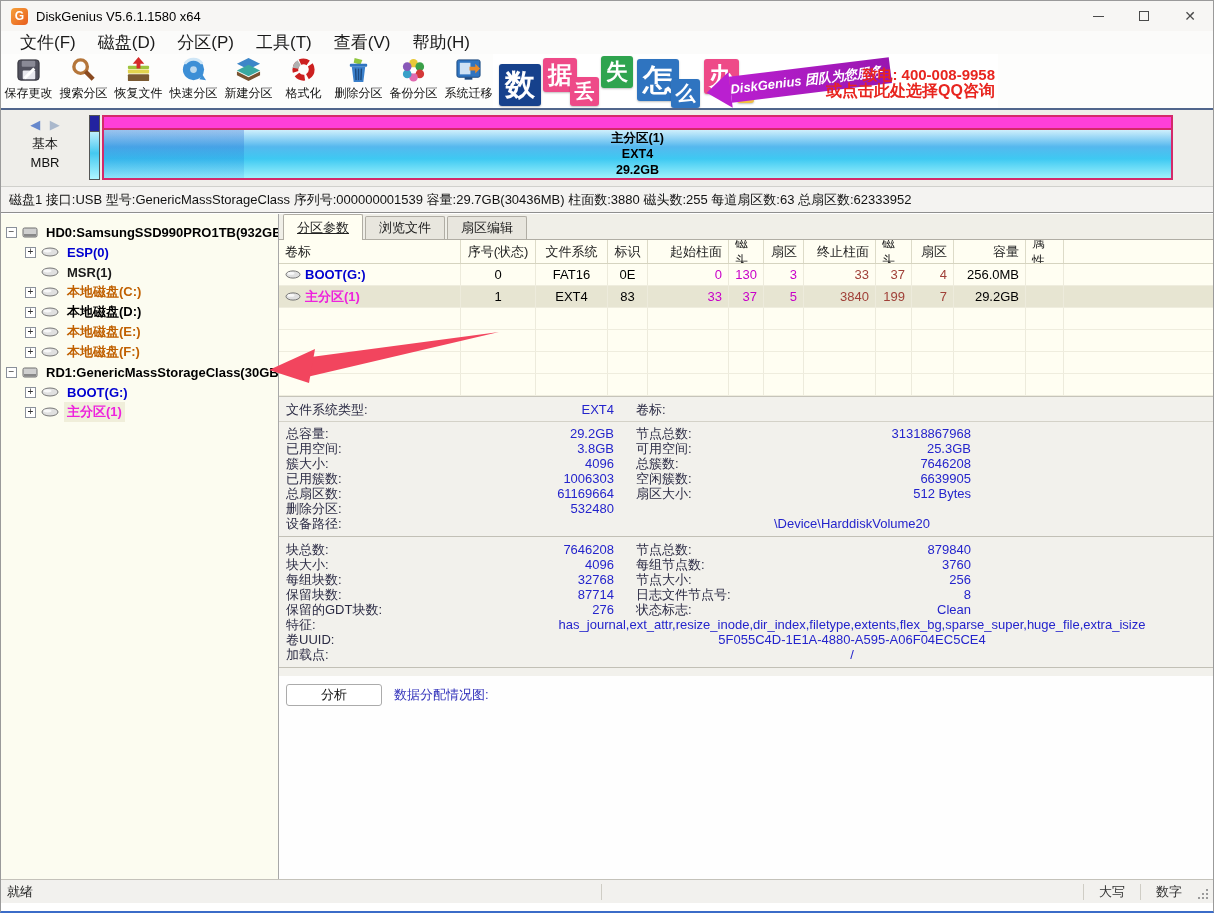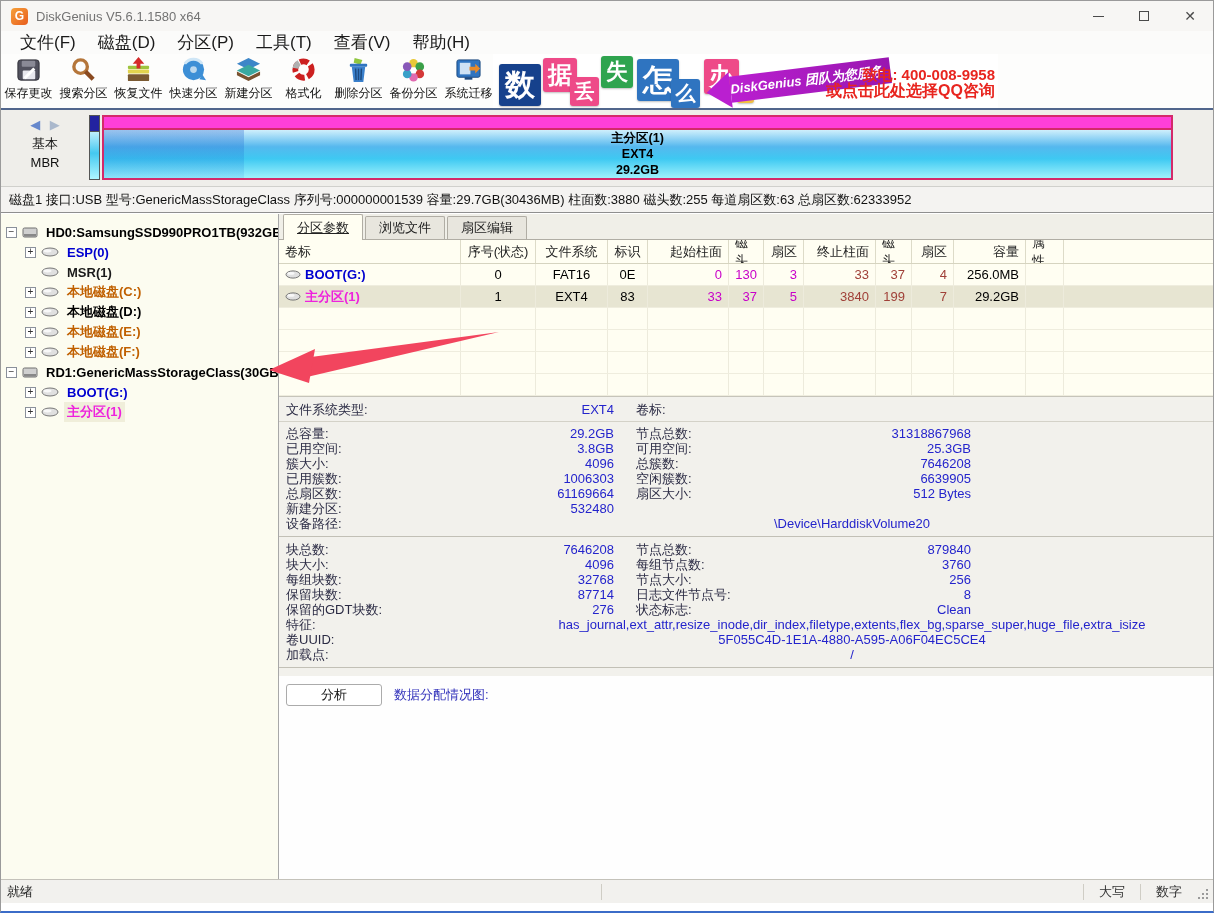--- a/index.html
+++ b/index.html
@@ -3,21 +3,21 @@
 <meta charset="utf-8">
 <style>
   * { box-sizing: border-box; margin:0; padding:0; }
   html,body { width:1214px; height:913px; }
   body { font-family:"Liberation Sans","DejaVu Sans",sans-serif; background:#fff; position:relative; overflow:hidden; }
   .window { position:absolute; inset:0; border:1px solid #9a9a9a; border-bottom:2px solid #3b6cc8; background:#fff; }
 
   
   .titlebar { position:absolute; left:0; top:0; right:0; height:30px; background:#f7f6f4; display:flex; align-items:center; padding-left:10px; }
   .app-icon { width:17px; height:17px; border-radius:4px; background:linear-gradient(135deg,#f6a13a,#e85c1e); color:#fff; font-weight:bold; font-size:12px; display:flex; align-items:center; justify-content:center; flex:none; }
-  .title-text { margin-left:8px; font-size:13px; color:#737373; }
+  .title-text { margin-left:8px; font-size:13px; color:#000000; }
   .win-controls { margin-left:auto; display:flex; height:100%; }
   .win-btn { width:46px; display:flex; align-items:center; justify-content:center; color:#4a4a4a; font-size:13px; }
   .glyph-min { width:11px; border-bottom:1px solid #4a4a4a; height:1px; display:block; }
   .glyph-max { width:10px; height:10px; border:1px solid #4a4a4a; display:block; }
   .glyph-close { font-size:14px; line-height:1; }
 
   
   .menubar { position:absolute; top:30px; left:0; right:0; height:23px; background:#fbfbfa; display:flex; align-items:center; padding-left:8px; }
   .menu-item { padding:0 11px; font-size:17px; color:#1a1a1a; }
 
@@ -552,21 +552,21 @@
             <span></span>
         </div>
         <div class="d-row">
           <span class="d-label">总扇区数:</span>
             <span class="d-val">61169664</span>
             <span class="d-label d-label2">扇区大小:</span>
             <span class="d-val">512 Bytes</span>
             <span></span>
         </div>
         <div class="d-row">
-          <span class="d-label">新建分区:</span>
+          <span class="d-label">删除分区:</span>
             <span class="d-val">532480</span>
             <span class="d-label d-label2"></span>
             <span class="d-val"></span>
             <span></span>
         </div>
         <div class="d-row">
           <span class="d-label">设备路径:</span>
             <span class="d-val span">\Device\HarddiskVolume20</span>
         </div>
         <div class="d-sep strong"></div>

